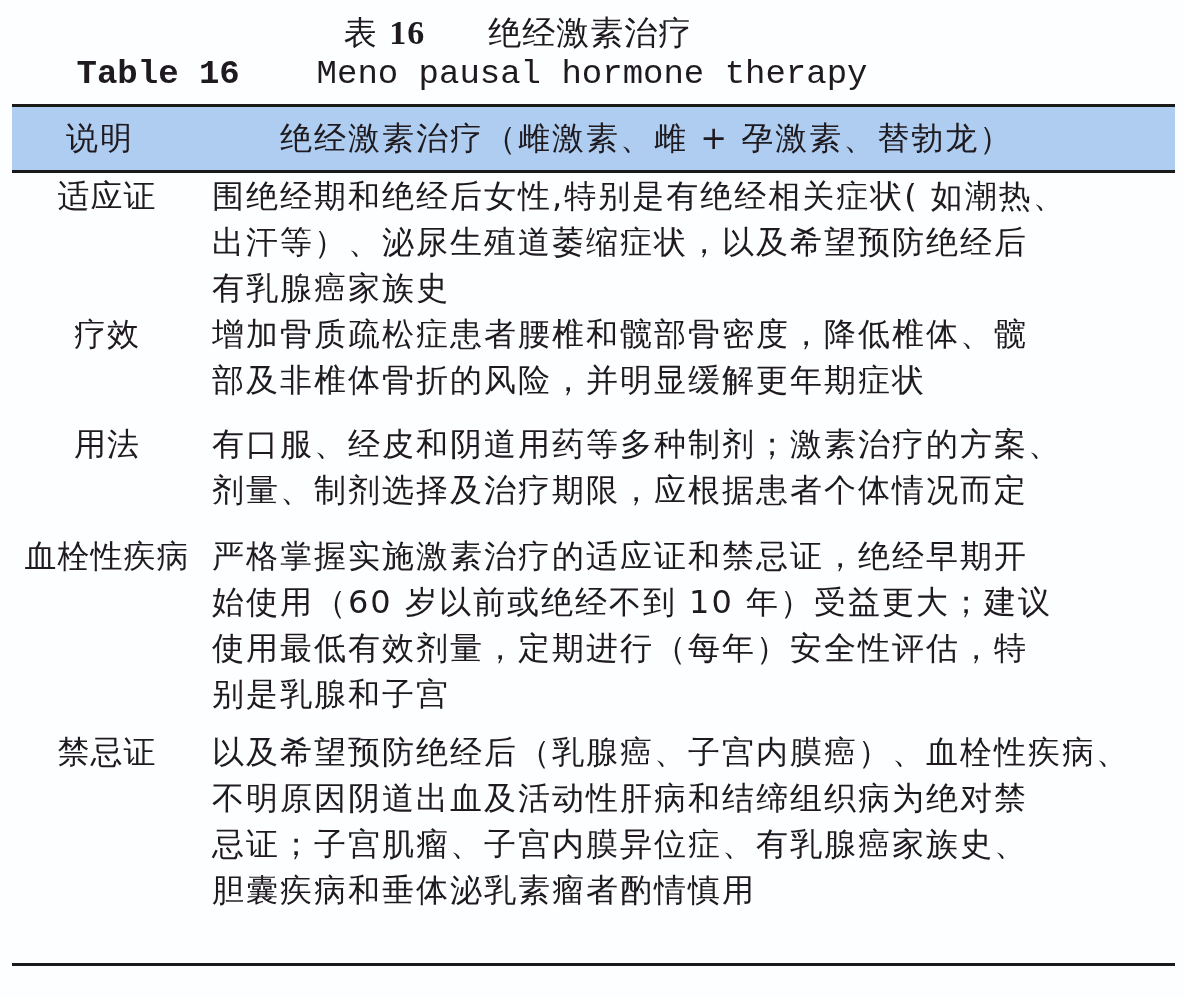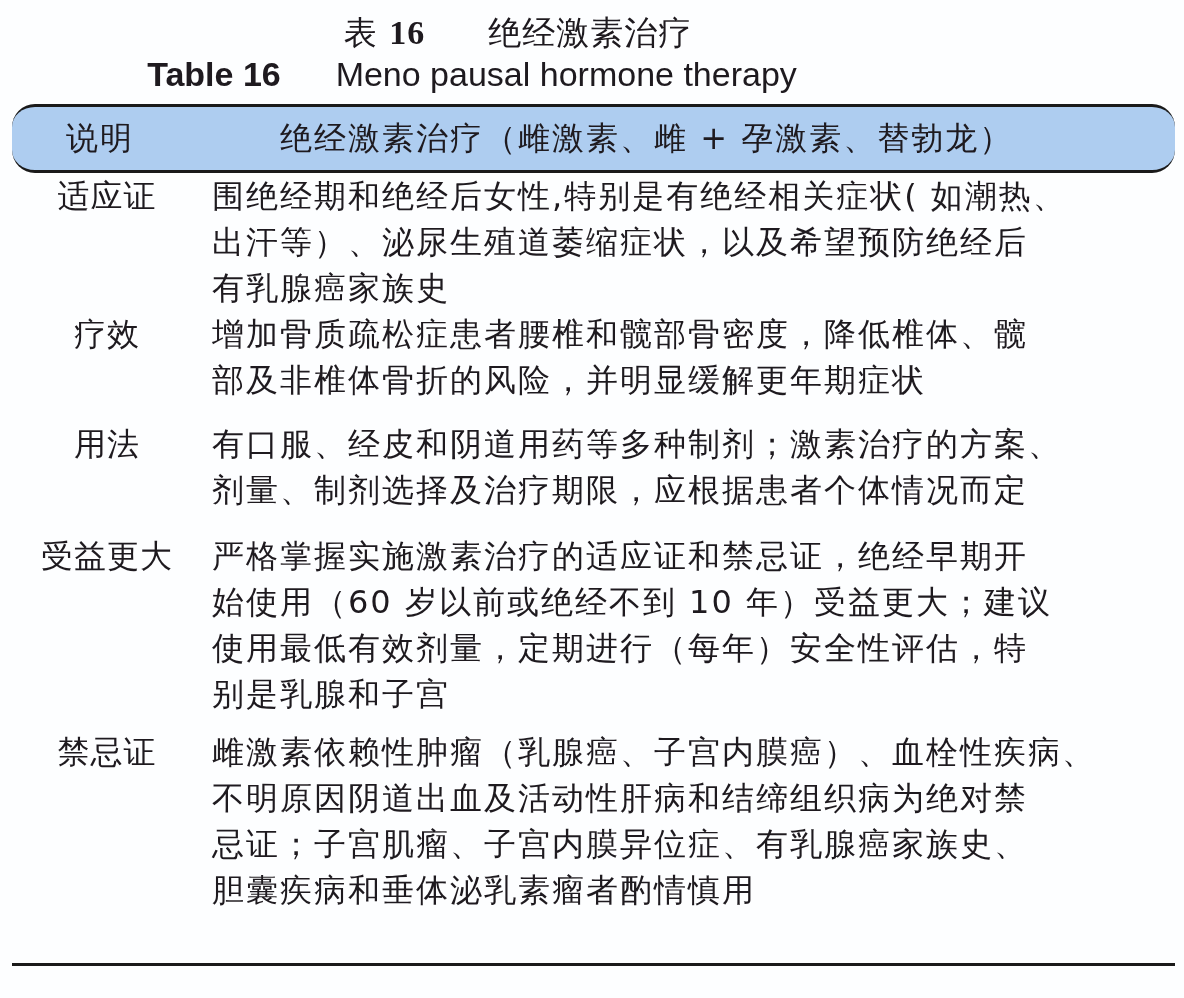--- a/index.html
+++ b/index.html
@@ -13,33 +13,33 @@
   .title-zh {
     position: absolute; left: 0; width: 1036px; top: 10px;
     text-align: center; font-size: 33px; line-height: 46px;
     letter-spacing: 1px;
   }
   .title-zh .num { font-family: "Liberation Serif", serif; font-weight: bold; font-size: 34px; }
   .title-zh .gap { display: inline-block; width: 40px; }
   .title-en {
     position: absolute; left: 0; width: 944px; top: 50px;
     text-align: center; font-size: 34px; line-height: 48px;
-    font-family: Liberation Sans, sans-serif;
+    font-family: Liberation Mono, monospace;
   }
   .title-en .lbl { font-weight: bold; }
   .title-en .gap { display: inline-block; width: 36px; }
 
   .table {
     position: absolute; left: 12px; top: 104px; width: 1163px;
   }
   .thead {
     background: #aecdf0;
     border-top: 3px solid #1a1a1a;
     border-bottom: 3px solid #1a1a1a;
-    height: 63px; position: relative; border-radius: 23px;
+    height: 63px; position: relative;
   }
   .thead .h1 {
     position: absolute; left: 54px; top: 0; line-height: 63px;
     font-size: 32px; font-family: "DejaVu Sans", sans-serif; letter-spacing: 2px;
   }
   .thead .h2 {
     position: absolute; left: 268px; top: 0; line-height: 63px;
     font-size: 32px; font-family: "DejaVu Sans", sans-serif; letter-spacing: 2px;
   }
   .row { position: relative; }
@@ -104,33 +104,33 @@
 
   <div class="row r3">
     <div class="label">用法</div>
     <div class="content">
       <span class="line">有口服、经皮和阴道用药等多种制剂；激素治疗的方案、</span>
       <span class="line">剂量、制剂选择及治疗期限，应根据患者个体情况而定</span>
     </div>
   </div>
 
   <div class="row r4">
-    <div class="label">受益更大</div>
+    <div class="label">血栓性疾病</div>
     <div class="content">
       <span class="line">严格掌握实施激素治疗的适应证和禁忌证，绝经早期开</span>
       <span class="line">始使用（60 岁以前或绝经不到 10 年）受益更大；建议</span>
       <span class="line">使用最低有效剂量，定期进行（每年）安全性评估，特</span>
       <span class="line">别是乳腺和子宫</span>
     </div>
   </div>
 
   <div class="row r5">
     <div class="label">禁忌证</div>
     <div class="content">
-      <span class="line">雌激素依赖性肿瘤（乳腺癌、子宫内膜癌）、血栓性疾病、</span>
+      <span class="line">以及希望预防绝经后（乳腺癌、子宫内膜癌）、血栓性疾病、</span>
       <span class="line">不明原因阴道出血及活动性肝病和结缔组织病为绝对禁</span>
       <span class="line">忌证；子宫肌瘤、子宫内膜异位症、有乳腺癌家族史、</span>
       <span class="line">胆囊疾病和垂体泌乳素瘤者酌情慎用</span>
     </div>
   </div>
 </div>
 
 <div class="bottom-rule"></div>
 
 </body></html>

